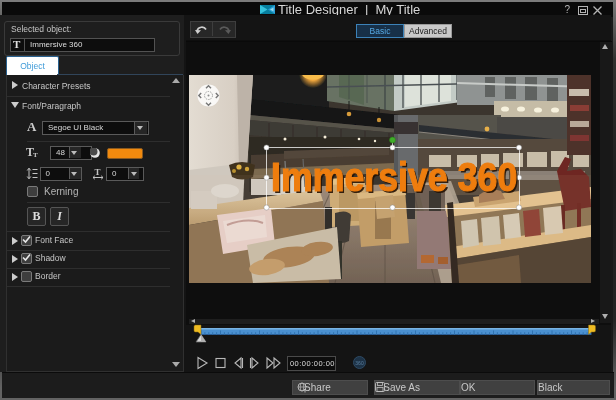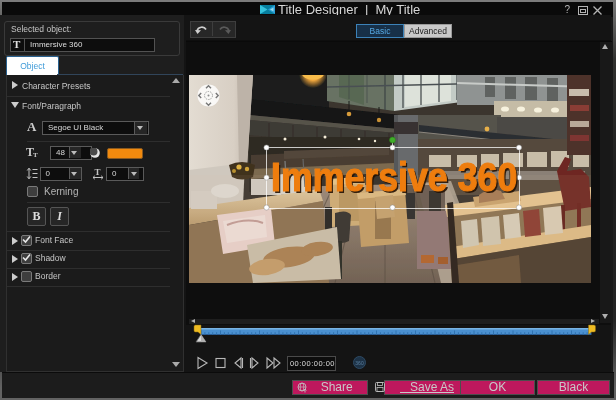--- a/index.html
+++ b/index.html
@@ -14,21 +14,21 @@
   #leftpanel{left:0;top:15px;width:184px;height:357px;background:#1e1e1e;}
   .lbl{color:#c6c6c6;font-size:8.5px;}
   .inbox{background:#0d0d0d;border:1px solid #525252;}
   .sep{background:#2e2e2e;height:1px;}
   .tri{width:0;height:0;}
   .ddbox{background:#0d0d0d;border:1px solid #5a5a5a;color:#d8d8d8;font-size:8px;}
   .ddarr{background:#262626;border-left:1px solid #5a5a5a;}
   .cb{background:#3e3e3e;border:1px solid #7a7a7a;border-radius:2px;}
   #rightpanel{left:184px;top:15px;width:427px;height:357px;background:#141414;}
   #preview{left:186px;top:40px;width:425px;height:285px;background:#0e0e0e;}
-  .btn{background:#be185d;border:1px solid #4d4d4d;color:#c8c8c8;font-size:12px;text-align:center;}
+  .btn{background:#404040;border:1px solid #4d4d4d;color:#c8c8c8;font-size:10px;text-align:left;}
 </style></head>
 <body>
 <div class="abs" id="win"></div>
 
 <div class="abs" id="titlebar"></div>
 <div class="abs" id="btop"></div>
 <div class="abs" id="bbot"></div>
 <div class="abs" id="blft"></div>
 <div class="abs" id="brgt"></div>
 <svg class="abs" style="left:260px;top:5px" width="15" height="9" viewBox="0 0 15 9">
@@ -541,20 +541,20 @@
 </svg>
 
 <div class="abs" style="left:2px;top:372px;width:612px;height:25px;background:#1c1c1c;border-top:1px solid #0b0b0b;"></div>
 <div class="abs btn" style="left:292px;top:380px;width:74px;height:13px;line-height:13px;">&nbsp;&nbsp;&nbsp;&nbsp;Share</div>
 <svg class="abs" style="left:297px;top:381.5px" width="11" height="11" viewBox="0 0 11 11">
   <circle cx="5" cy="5" r="4" fill="none" stroke="#c0c0c0" stroke-width="0.9"></circle>
   <ellipse cx="5" cy="5" rx="1.8" ry="4" fill="none" stroke="#c0c0c0" stroke-width="0.7"></ellipse>
   <line x1="1" y1="5" x2="9" y2="5" stroke="#c0c0c0" stroke-width="0.7"></line>
   <path d="M8,10.5 L8,7 M6.6,8.4 L8,7 L9.4,8.4" stroke="#c0c0c0" stroke-width="0.9" fill="none"></path>
 </svg>
-<div class="abs btn" style="left:384px;top:380px;width:84px;height:13px;line-height:13px;text-decoration:underline;">&nbsp;&nbsp;&nbsp;Save As</div>
+<div class="abs btn" style="left:374px;top:380px;width:84px;height:13px;line-height:13px;">&nbsp;&nbsp;&nbsp;Save As</div>
 <svg class="abs" style="left:375px;top:382px" width="10" height="10" viewBox="0 0 10 10">
   <rect x="0.5" y="0.5" width="9" height="9" rx="1" fill="none" stroke="#c0c0c0" stroke-width="0.9"></rect>
   <rect x="2.5" y="0.5" width="5" height="3" fill="none" stroke="#c0c0c0" stroke-width="0.8"></rect>
   <rect x="2" y="5.5" width="6" height="4" fill="none" stroke="#c0c0c0" stroke-width="0.8"></rect>
 </svg>
 <div class="abs btn" style="left:460px;top:380px;width:73px;height:13px;line-height:13px;">OK</div>
 <div class="abs btn" style="left:537px;top:380px;width:71px;height:13px;line-height:13px;">Black</div>
 
 </body></html>

